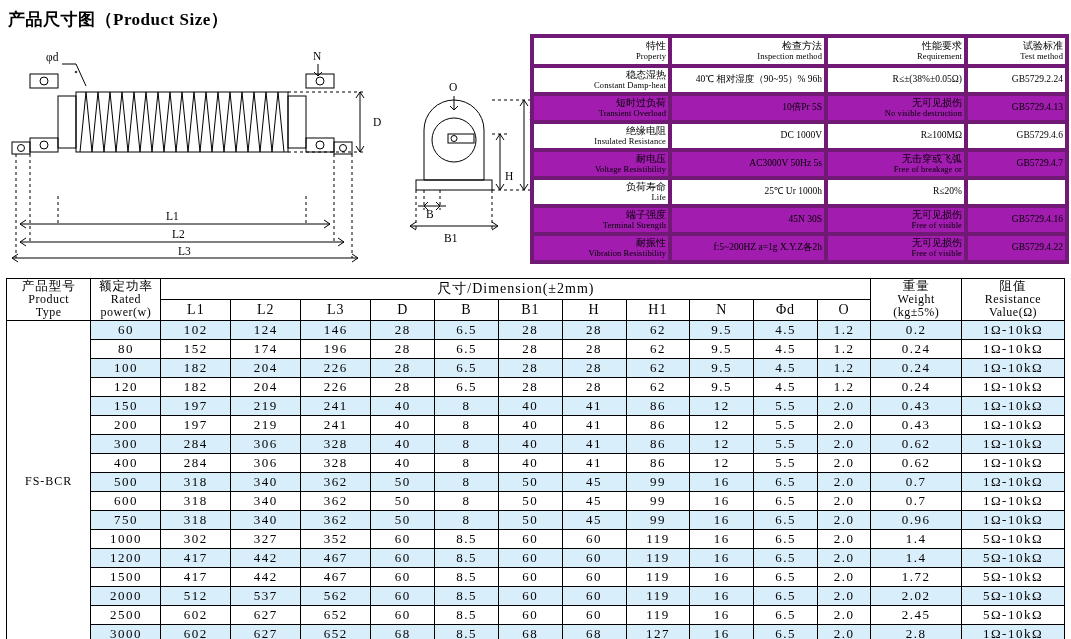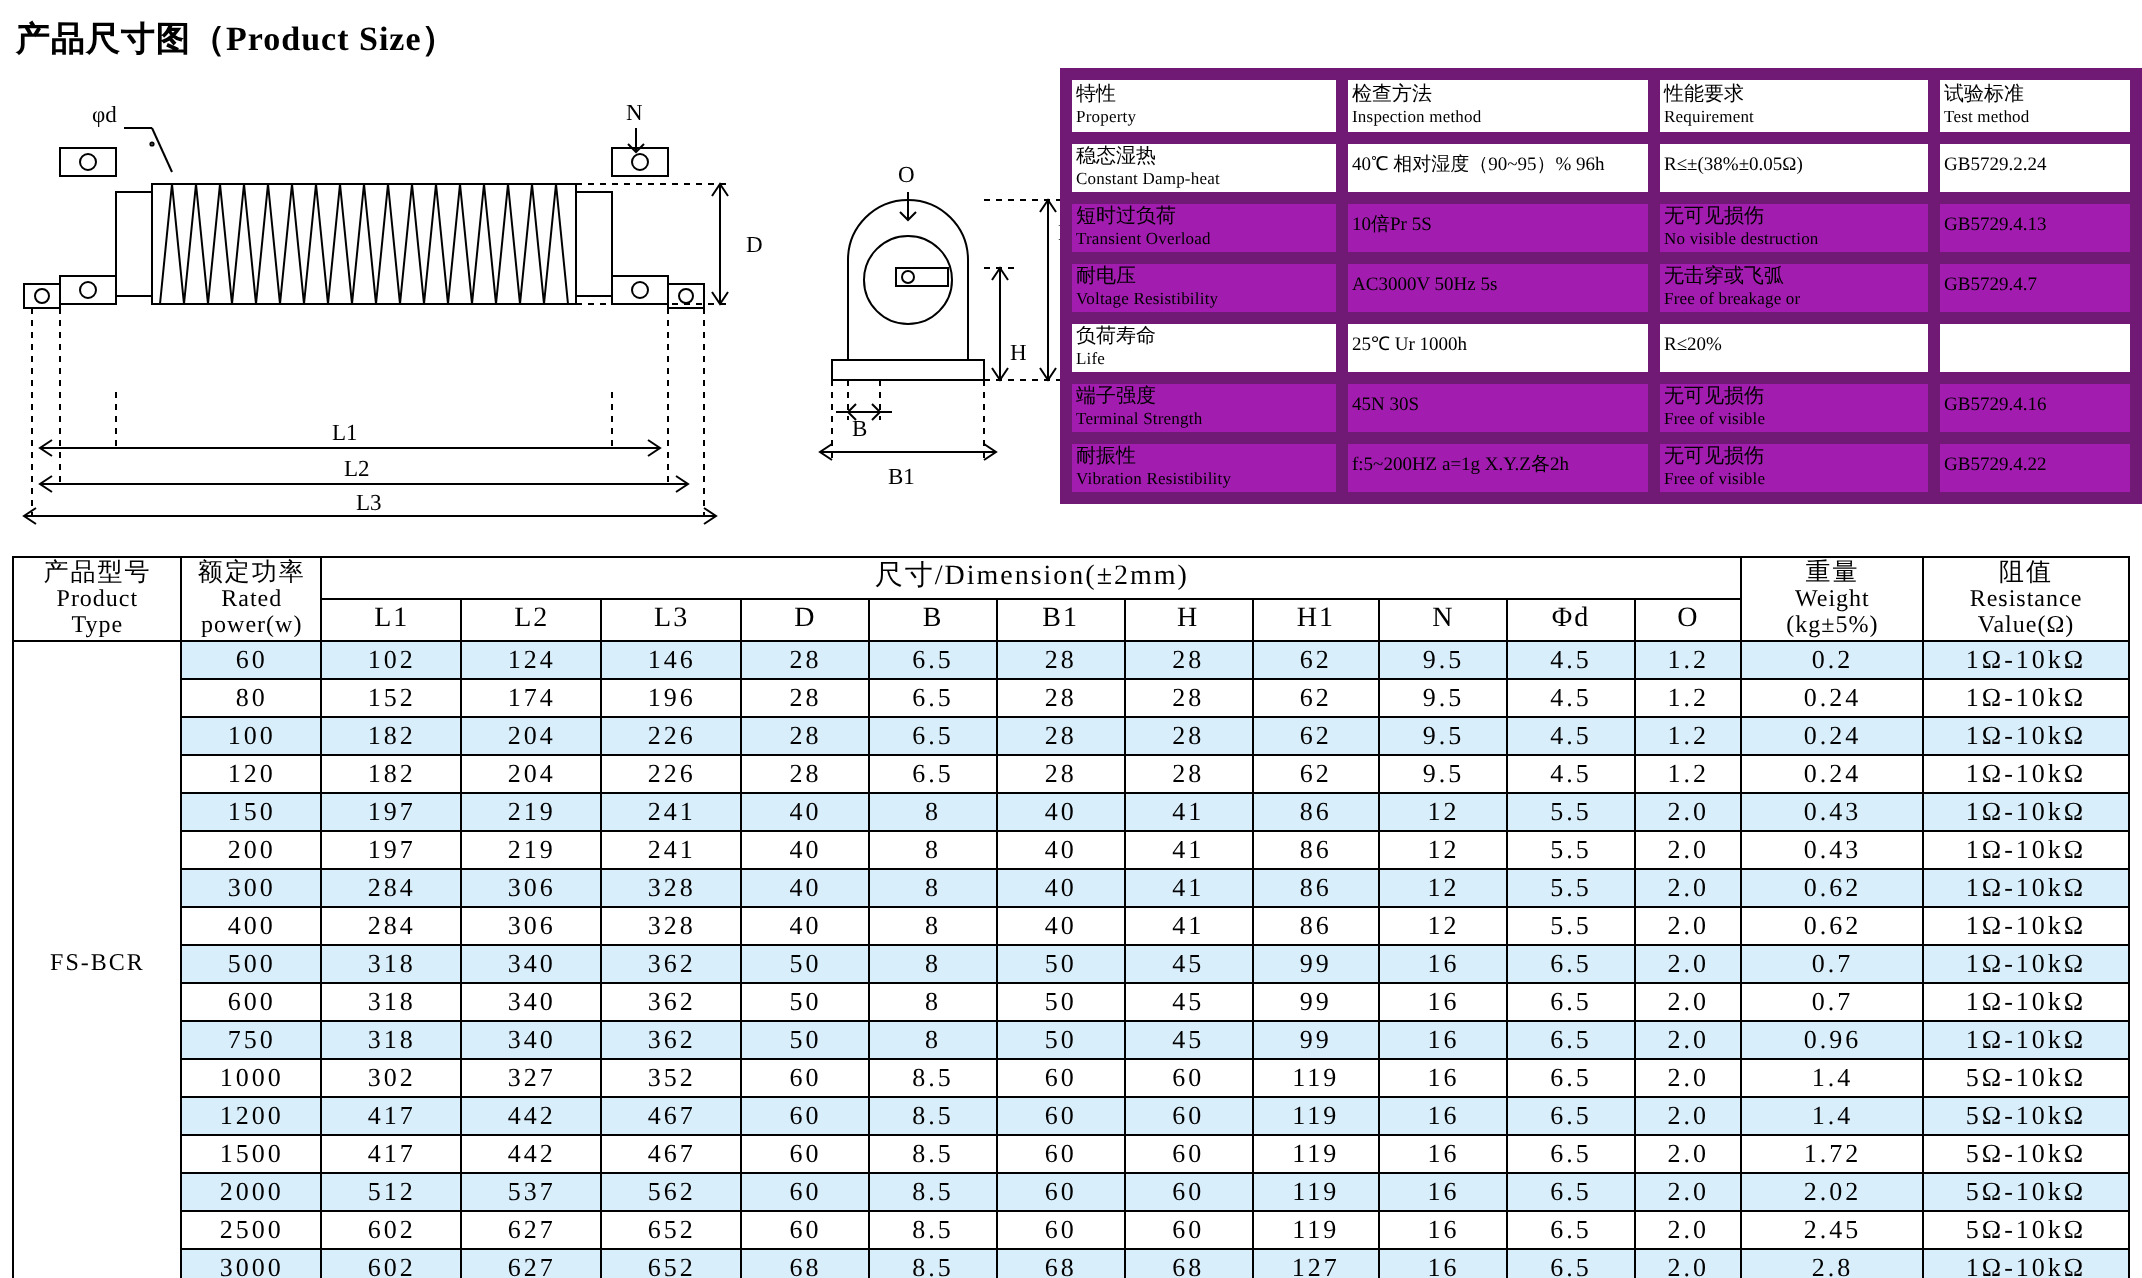--- a/index.html
+++ b/index.html
@@ -57,22 +57,22 @@
     left: 530px;
     top: 34px;
     width: 535px;
   }
   table.prop {
     border-collapse: collapse;
     width: 535px;
     table-layout: fixed;
   }
   table.prop th, table.prop td {
-    border: 6px solid #701a75;
-    text-align: left;
+    border: 4px solid #701a75;
+    text-align: right;
     vertical-align: middle;
     padding: 1px 2px;
     line-height: 1.05;
     font-size: 9.5px;
     height: 22px;
   }
   table.prop th {
     font-weight: normal;
     background: #ffffff;
     height: 24px;
@@ -275,20 +275,29 @@
           <td>
               <span class="cn">短时过负荷</span>
               <span class="en">Transient Overload</span>
             </td>
           <td class="one">10倍Pr 5S</td>
           <td>
               <span class="cn">无可见损伤</span>
               <span class="en">No visible destruction</span>
             </td>
           <td class="one">GB5729.4.13</td>
+        </tr>
+        <tr>
+          <td>
+              <span class="cn">绝缘电阻</span>
+              <span class="en">Insulated Resistance</span>
+            </td>
+          <td class="one">DC 1000V</td>
+          <td class="one">R≥100MΩ</td>
+          <td class="one">GB5729.4.6</td>
         </tr>
         <tr class="alt">
           <td>
               <span class="cn">耐电压</span>
               <span class="en">Voltage Resistibility</span>
             </td>
           <td class="one">AC3000V 50Hz 5s</td>
           <td>
               <span class="cn">无击穿或飞弧</span>
               <span class="en">Free of breakage or</span>

